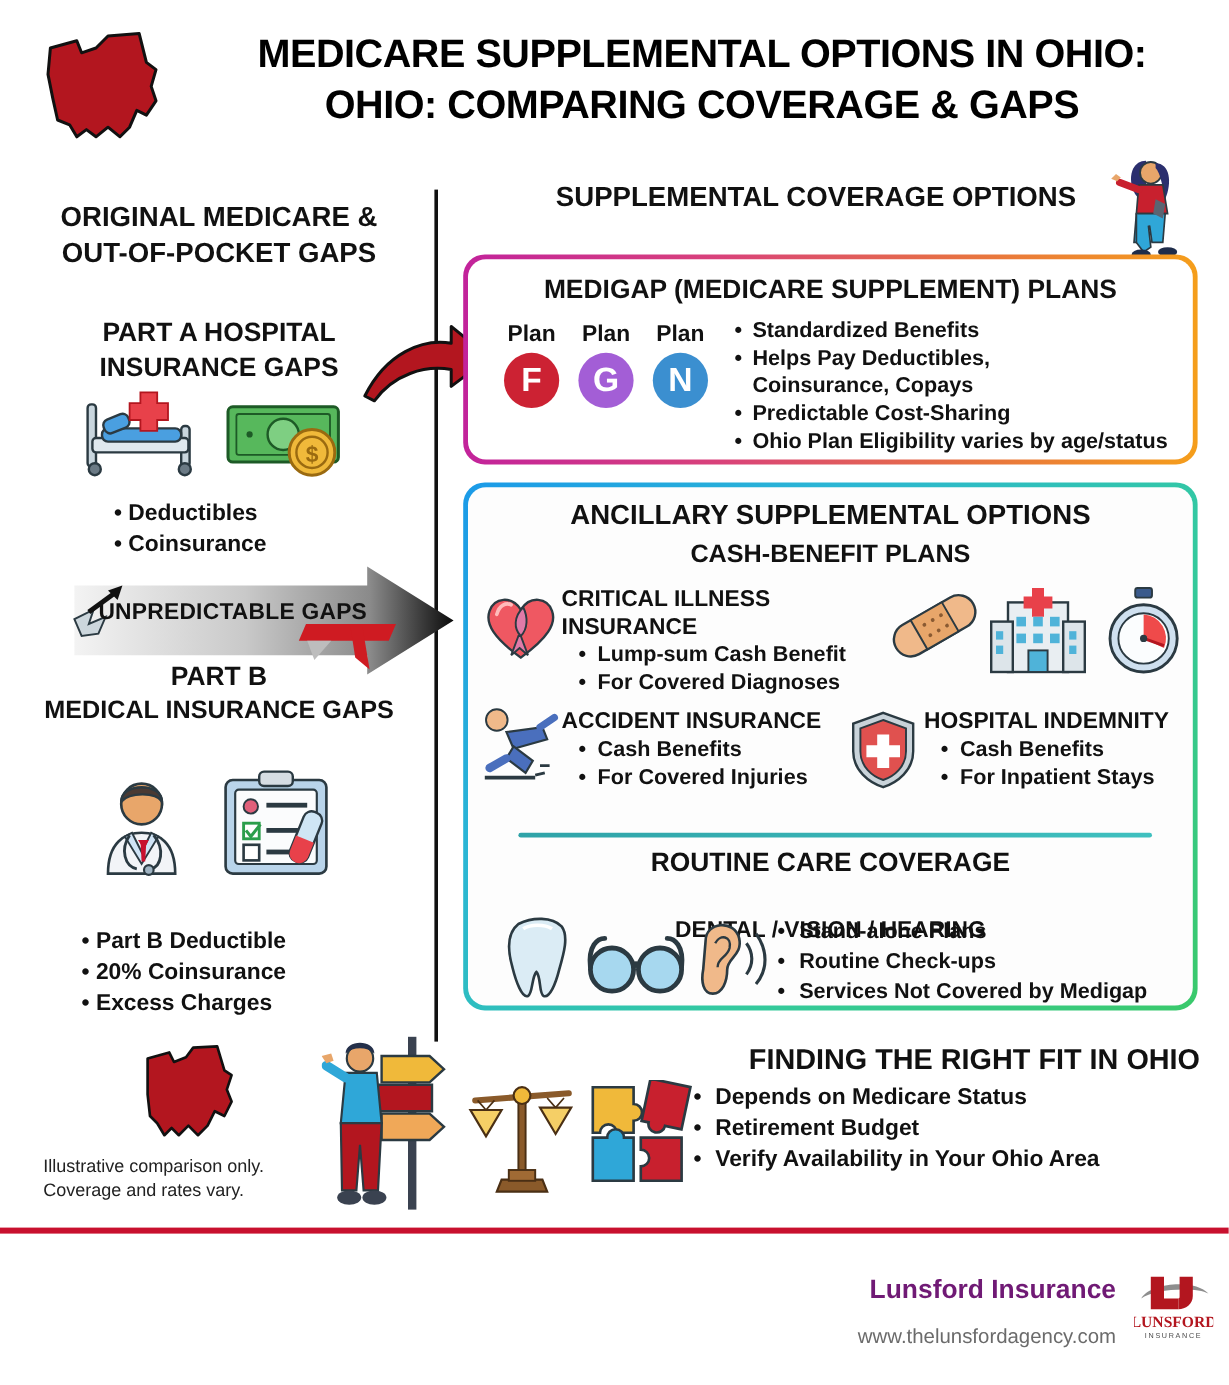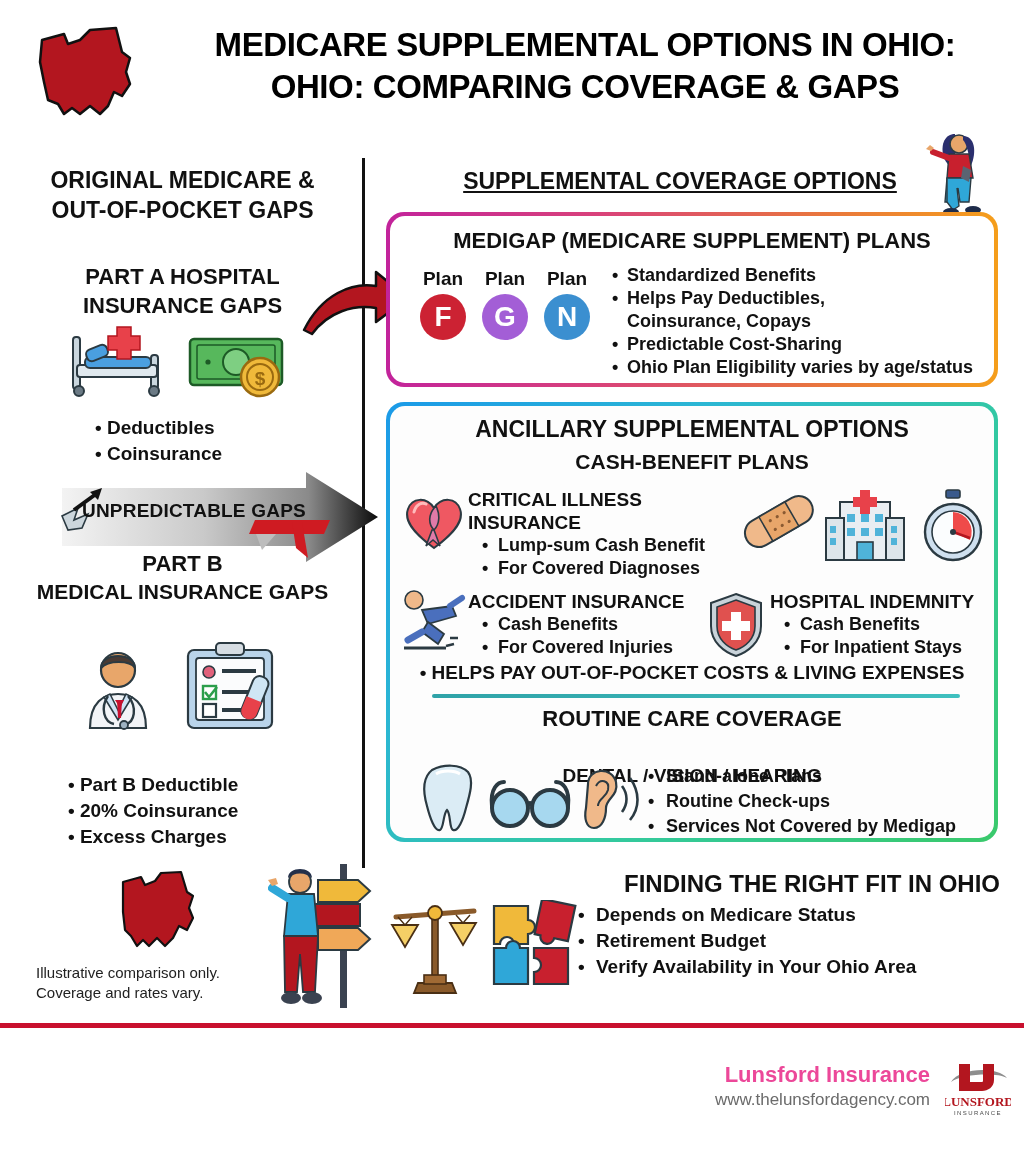--- a/index.html
+++ b/index.html
@@ -34,22 +34,22 @@
   .lbul{font-size:19px;font-weight:bold;line-height:26px;white-space:nowrap;}
 
   #gap-arrow{left:60px;top:470px;width:320px;height:95px;}
   #gap-arrow-text{left:82px;top:500px;font-weight:bold;font-size:19px;letter-spacing:.2px;}
   #curve-arrow{left:300px;top:268px;width:110px;height:70px;}
 
   #ohio-bottom{left:115px;top:868px;width:90px;height:92px;}
   #disclaimer{left:36px;top:963px;font-size:15px;line-height:20px;color:#222;}
 
   
-  #supp-heading{left:380px;top:168px;width:600px;text-align:center;
-                font-weight:bold;font-size:23px;text-decoration:underline;}
+  #supp-heading{left:380px;top:151px;width:600px;text-align:center;
+                font-weight:bold;font-size:23px;}
   #walker{left:925px;top:128px;width:70px;height:90px;}
 
   
   #medigap-box{left:386px;top:212px;width:612px;height:175px;border-radius:18px;
      background:linear-gradient(90deg,#c2239b 0%,#d9427a 35%,#e8743f 70%,#f59e1b 100%);
      padding:4px;box-sizing:border-box;}
   #medigap-inner{width:100%;height:100%;background:#fff;border-radius:15px;position:relative;}
   #medigap-title{position:absolute;left:0;top:12px;width:100%;text-align:center;
                  font-weight:bold;font-size:22px;}
   #plans{position:absolute;left:22px;top:52px;width:200px;}
@@ -98,22 +98,22 @@
   .fb{font-size:19px;font-weight:bold;line-height:26px;position:relative;padding-left:18px;
       white-space:nowrap;}
   .fb::before{content:"•";position:absolute;left:0;top:0;}
   #signpost{left:268px;top:860px;width:110px;height:150px;}
   #scales{left:390px;top:895px;width:90px;height:100px;}
   #puzzle{left:490px;top:900px;width:90px;height:90px;}
 
   
   #red-rule{left:0;top:1023px;width:1024px;height:5px;background:#c8102e;}
   #brand{left:600px;top:1062px;width:330px;text-align:right;}
-  #brand .b1{font-weight:bold;font-size:22px;color:#ec4899;}
-  #brand .b2{font-size:17px;color:#6b6b6b;margin-top:2px;}
+  #brand .b1{font-weight:bold;font-size:22px;color:#701a75;}
+  #brand .b2{font-size:17px;color:#6b6b6b;margin-top:16px;}
   #logo{left:945px;top:1058px;width:66px;height:62px;}
 </style>
 </head>
 <body>
 
 <div class="abs" id="header">
   <svg class="abs" id="ohio-top" viewBox="0 0 120 100">
     <path d="M12 18 L34 12 L38 22 L50 18 L60 8 L86 6 L92 30 L100 36 L96 50 L100 62 L92 74 L84 70 L78 84 L70 92 L60 84 L50 92 L42 86 L34 92 L28 82 L18 78 L14 60 L10 40 Z" fill="#b3161f" stroke="#111" stroke-width="2.5" stroke-linejoin="round"></path>
   </svg>
   <div class="abs" id="title-wrap">
@@ -361,21 +361,20 @@
       <path d="M28 8 L47 15 V34 C47 47, 37 55, 28 58 C19 55, 9 47, 9 34 V15 Z" fill="#e0514f" stroke="#2b3a42" stroke-width="1.6"></path>
       <path d="M23 20 h10 v9 h9 v10 h-9 v9 h-10 v-9 h-9 v-10 h9 z" fill="#fff"></path>
     </svg>
 
     <div id="hi-block">
       <div class="blk-h">HOSPITAL INDEMNITY</div>
       <div class="blk-b">Cash Benefits</div>
       <div class="blk-b">For Inpatient Stays</div>
     </div>
 
-    <div id="helps-line">• HELPS PAY OUT-OF-POCKET COSTS &amp; LIVING EXPENSES</div>
     <div id="anc-rule"></div>
 
     <div id="rc-title">ROUTINE CARE COVERAGE</div>
     <div id="dvh-title">DENTAL / VISION / HEARING</div>
 
     <svg id="rc-icons" viewBox="0 0 230 70">
       <g>
         <path d="M22 6 C34 0, 50 0, 58 8 C64 16, 60 30, 56 44 C53 56, 48 68, 43 66 C39 64, 41 50, 37 46 C33 50, 34 64, 30 66 C25 68, 20 54, 17 42 C13 28, 12 14, 22 6 Z" fill="#dbecf5" stroke="#2b3a42" stroke-width="2.2"></path>
         <path d="M26 10 C32 6, 44 6, 50 10" fill="none" stroke="#fff" stroke-width="3"></path>
       </g>

